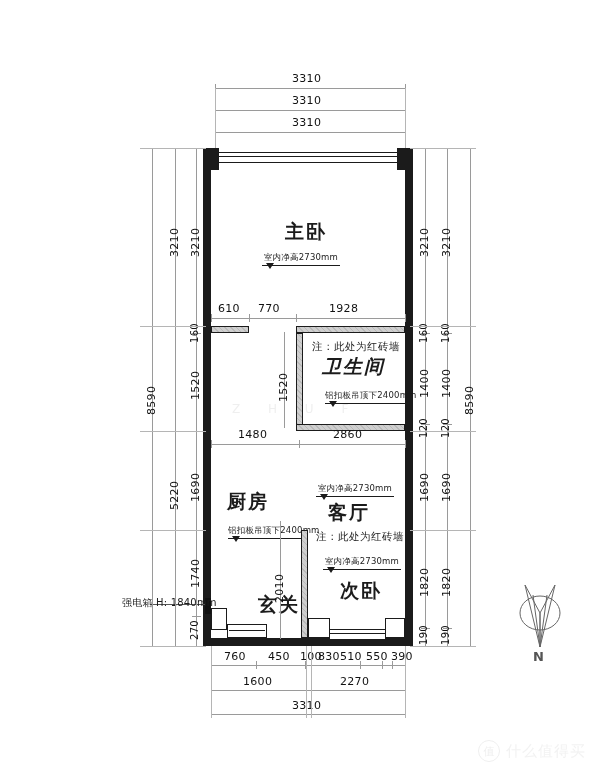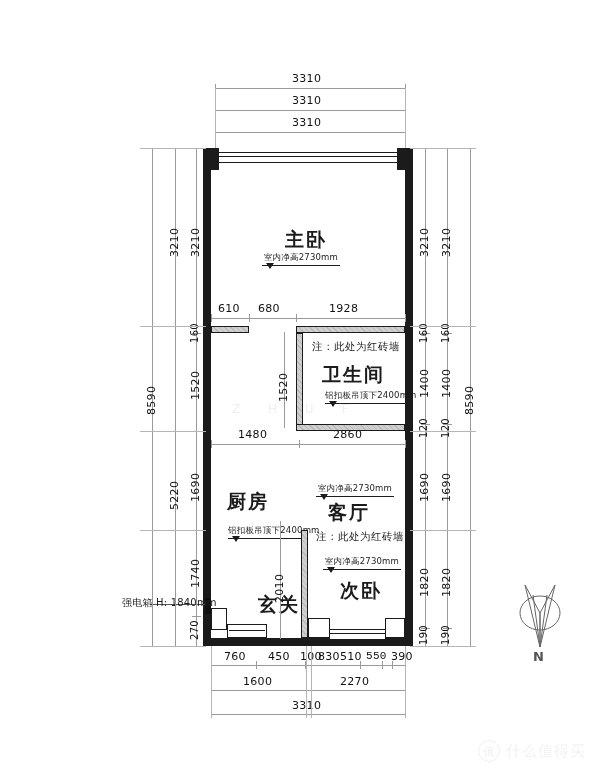--- a/index.html
+++ b/index.html
@@ -83,41 +83,41 @@
   <div class="wall" style="left:405px;top:148px;width:8px;height:498px;"></div>
 
   <div class="wall" style="left:203px;top:148px;width:16px;height:22px;"></div>
   <div class="wall" style="left:397px;top:148px;width:16px;height:22px;"></div>
 
   <div class="win" style="left:219px;top:152px;width:178px;height:9px;"></div>
   <div class="winline" style="left:219px;top:156px;width:178px;"></div>
 
   <div class="wall" style="left:203px;top:638px;width:210px;height:8px;"></div>
 
-  <div class="room" style="left:285px;top:227px;">主卧</div>
+  <div class="room" style="left:285px;top:219px;">主卧</div>
   <div class="note ul" style="left:262px;top:252px;width:78px;text-align:center;">室内净高2730mm</div>
   <div class="lvl" style="left:266px;top:263px;"></div>
 
   <div class="dl h" style="left:211px;top:318px;width:194px;"></div>
   <div class="dl v" style="left:211px;top:314px;height:8px;"></div>
   <div class="dl v" style="left:249px;top:314px;height:8px;"></div>
   <div class="dl v" style="left:296px;top:314px;height:8px;"></div>
   <div class="dl v" style="left:405px;top:314px;height:8px;"></div>
   <div class="dim" style="left:218px;top:302px;">610</div>
-  <div class="dim" style="left:258px;top:302px;">680</div>
+  <div class="dim" style="left:258px;top:302px;">770</div>
   <div class="dim" style="left:329px;top:302px;">1928</div>
 
   <div class="brick" style="left:211px;top:326px;width:38px;height:7px;"></div>
 
   <div class="brick" style="left:296px;top:326px;width:109px;height:7px;"></div>
 
   <div class="brick" style="left:296px;top:333px;width:7px;height:98px;"></div>
   <div class="brick" style="left:296px;top:424px;width:109px;height:7px;"></div>
   <div class="redwall" style="left:312px;top:340px;">注：此处为红砖墙</div>
-  <div class="room" style="left:322px;top:362px;">卫生间</div>
+  <div class="room" style="left:322px;top:354px;font-style:italic;">卫生间</div>
   <div class="note ul" style="left:325px;top:390px;width:80px;text-align:center;">铝扣板吊顶下2400mm</div>
   <div class="lvl" style="left:329px;top:401px;"></div>
 
   <div class="dl v" style="left:284px;top:332px;height:96px;"></div>
   <div class="dim" style="left:277px;top:402px;transform:rotate(-90deg);transform-origin:left top;">1520</div>
 
   <div class="dl h" style="left:211px;top:444px;width:194px;"></div>
   <div class="dl v" style="left:211px;top:440px;height:8px;"></div>
   <div class="dl v" style="left:299px;top:440px;height:8px;"></div>
   <div class="dl v" style="left:405px;top:440px;height:8px;"></div>
@@ -242,21 +242,21 @@
   <div class="dl v" style="left:311px;top:661px;height:8px;"></div>
   <div class="dl v" style="left:360px;top:661px;height:8px;"></div>
   <div class="dl v" style="left:382px;top:661px;height:8px;"></div>
   <div class="dl v" style="left:392px;top:661px;height:8px;"></div>
   <div class="dl v" style="left:405px;top:661px;height:8px;"></div>
   <div class="dim" style="left:224px;top:650px;">760</div>
   <div class="dim" style="left:268px;top:650px;">450</div>
   <div class="dim" style="left:300px;top:650px;">100</div>
   <div class="dim" style="left:318px;top:650px;">830</div>
   <div class="dim" style="left:340px;top:650px;">510</div>
-  <div class="dim" style="left:366px;top:650px;font-family:Liberation Mono, monospace;">550</div>
+  <div class="dim" style="left:366px;top:650px;">550</div>
   <div class="dim" style="left:391px;top:650px;">390</div>
 
   <div class="dl h" style="left:211px;top:690px;width:194px;"></div>
   <div class="dl v" style="left:211px;top:686px;height:8px;"></div>
   <div class="dl v" style="left:306px;top:686px;height:8px;"></div>
   <div class="dl v" style="left:311px;top:686px;height:8px;"></div>
   <div class="dl v" style="left:405px;top:686px;height:8px;"></div>
   <div class="dim" style="left:243px;top:675px;">1600</div>
   <div class="dim" style="left:340px;top:675px;">2270</div>
 

